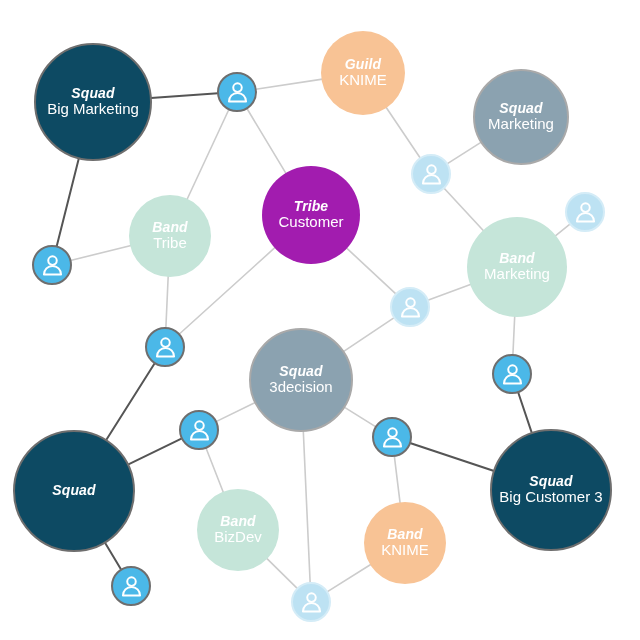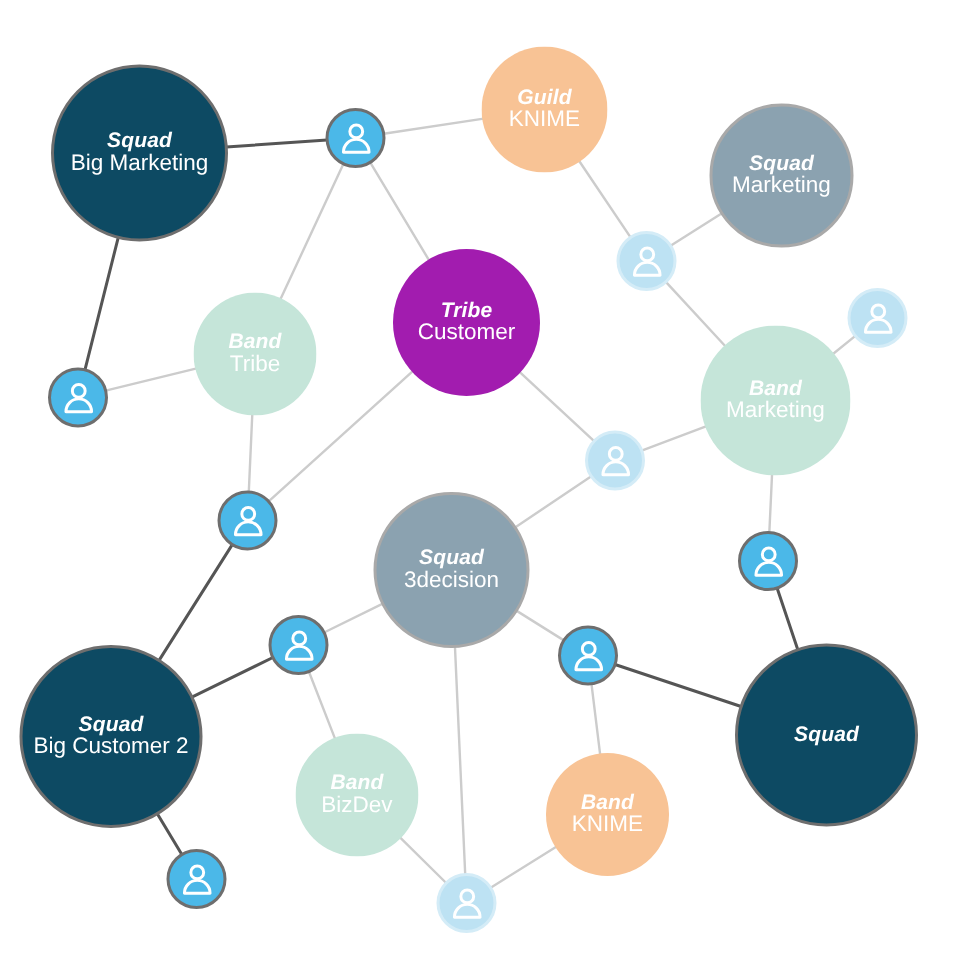--- a/index.html
+++ b/index.html
@@ -135,24 +135,24 @@
       <div class="group-node soft" style="left: 467px; top: 217px; width: 100px; height: 100px; background: rgb(197, 229, 217);">
         <div class="n-type">Band</div>
         <div class="n-name">Marketing</div>
       </div>
       <div class="group-node muted" style="left: 249px; top: 328px; width: 104px; height: 104px; background: rgb(139, 162, 176);">
         <div class="n-type">Squad</div>
         <div class="n-name">3decision</div>
       </div>
       <div class="group-node dark" style="left: 13px; top: 430px; width: 122px; height: 122px; background: rgb(13, 74, 99);">
         <div class="n-type">Squad</div>
-        <div class="n-name">Big Customer 2</div>
       </div>
       <div class="group-node dark" style="left: 490px; top: 429px; width: 122px; height: 122px; background: rgb(13, 74, 99);">
         <div class="n-type">Squad</div>
+        <div class="n-name">Big Customer 3</div>
       </div>
       <div class="group-node soft" style="left: 197px; top: 489px; width: 82px; height: 82px; background: rgb(197, 229, 217);">
         <div class="n-type">Band</div>
         <div class="n-name">BizDev</div>
       </div>
       <div class="group-node soft" style="left: 364px; top: 502px; width: 82px; height: 82px; background: rgb(248, 195, 149);">
         <div class="n-type">Band</div>
         <div class="n-name">KNIME</div>
       </div>
       <div class="person-node strong" style="left: 217px; top: 72px; width: 40px; height: 40px;">

